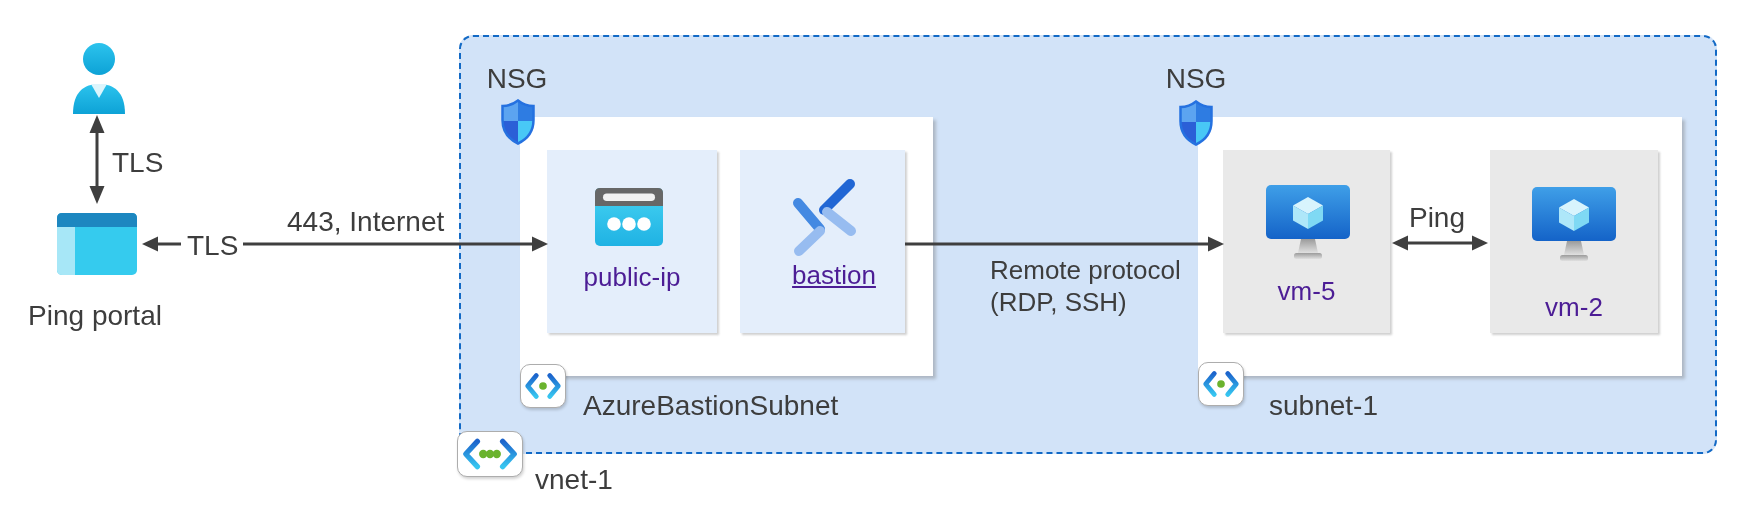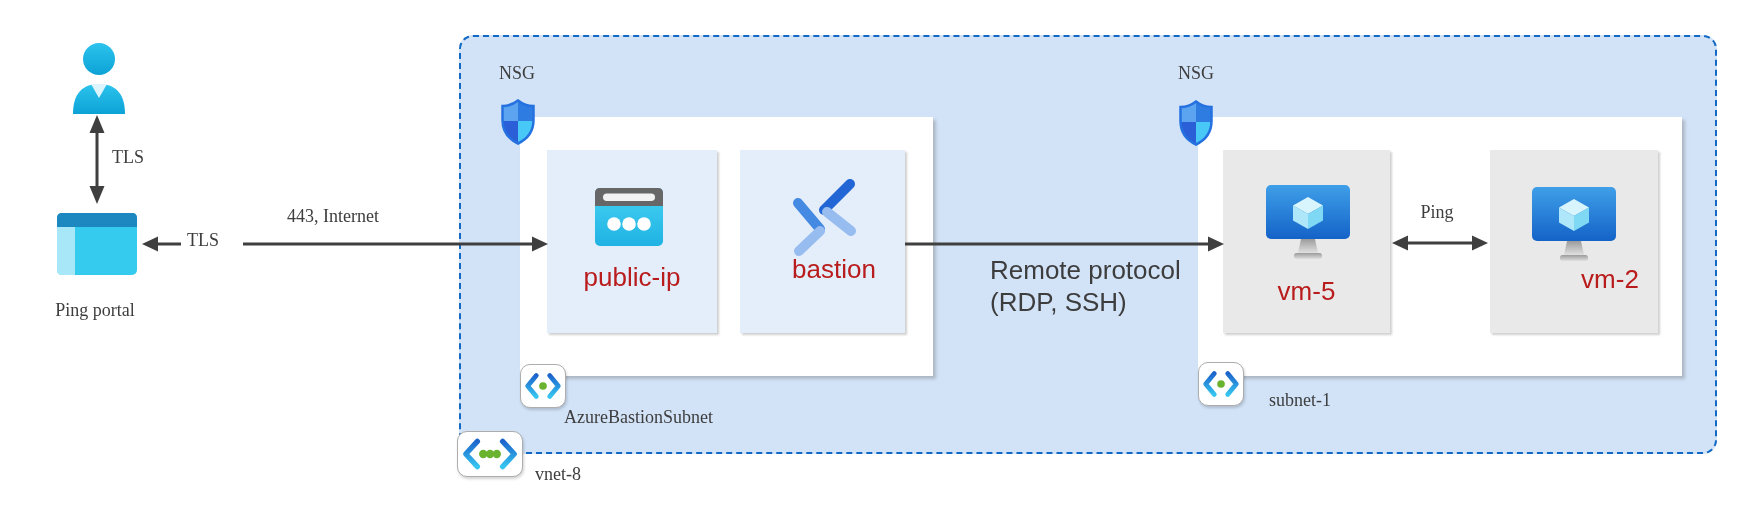--- a/index.html
+++ b/index.html
@@ -1,36 +1,36 @@
 <!DOCTYPE html>
 <html><head>
 <meta charset="utf-8">
 <style>
   html,body{margin:0;padding:0;background:#fff;}
   .canvas{
     position:relative;width:1752px;height:520px;background:#ffffff;overflow:hidden;
     font-family:"Liberation Sans",sans-serif;color:#3d3d3d;
   }
-  .lbl{position:absolute;font-size:18px;color:#3d3d3d;white-space:nowrap;z-index:4;font-family:Liberation Serif, serif;}
+  .lbl{position:absolute;font-size:28px;color:#3d3d3d;white-space:nowrap;z-index:4;}
   .lbl-c{text-align:center;}
   .vnet{
     position:absolute;left:459px;top:35px;width:1254px;height:415px;
     background:#d2e3f8;border:2px dashed #1269c5;border-radius:14px;z-index:1;
   }
   .subnet-box{
     position:absolute;background:#ffffff;z-index:2;
     box-shadow:3px 3px 3px rgba(120,120,120,0.40);
   }
   .resource-box{
     position:absolute;z-index:3;
     box-shadow:2px 2px 2px rgba(120,120,120,0.35);
   }
   .blue-res{background:#e4eefb;}
   .gray-res{background:#e9e9e9;}
-  .res-lbl{position:absolute;font-size:26px;color:#b91c1c;text-align:center;z-index:4;}
+  .res-lbl{position:absolute;font-size:26px;color:#4c1d95;text-align:center;z-index:4;}
   .abs{position:absolute;}
   .icon-tile{
     position:absolute;background:#ffffff;border:1.5px solid #adadad;border-radius:10px;
     box-shadow:1px 2px 3px rgba(0,0,0,0.18);display:flex;align-items:center;justify-content:center;
     z-index:6;box-sizing:border-box;
   }
   .shield{position:absolute;z-index:6;}
   #arrows{position:absolute;left:0;top:0;z-index:5;pointer-events:none;}
   .two-line{position:absolute;font-size:26px;line-height:32px;color:#3d3d3d;z-index:4;}
   .two-line span{display:block;white-space:nowrap;}
@@ -157,52 +157,52 @@
   <svg class="abs" style="left:1532px;top:187px;z-index:4" width="84" height="78" viewBox="0 0 84 78">
     <rect x="0" y="0" width="84" height="54" rx="5" fill="url(#gMon)"></rect>
     <path d="M42 12 L57 20.5 L42 29 L27 20.5 Z" fill="#d8f4fd"></path>
     <path d="M27 20.5 L42 29 L42 44 L27 35.5 Z" fill="#aee7f9"></path>
     <path d="M57 20.5 L42 29 L42 44 L57 35.5 Z" fill="#7fd9f4"></path>
     <path d="M35 54 L49 54 L52 68 L32 68 Z" fill="url(#gStand)"></path>
     <rect x="28" y="68" width="28" height="6" rx="2.5" fill="url(#gStand)"></rect>
   </svg>
 
   <div class="res-lbl" style="left:547px;top:262px;width:170px;">public-ip</div>
-  <div class="res-lbl" style="left:740px;top:254px;width:188px;">bastion</div>
+  <div class="res-lbl" style="left:740px;top:260px;width:188px;text-decoration:underline;">bastion</div>
   <div class="res-lbl" style="left:1223px;top:276px;width:167px;">vm-5</div>
-  <div class="res-lbl" style="left:1490px;top:264px;width:168px;padding-left:36px;">vm-2</div>
+  <div class="res-lbl" style="left:1490px;top:292px;width:168px;">vm-2</div>
 
   <div class="icon-tile" style="left:520px;top:364px;width:46px;height:44px;">
     <svg width="46" height="44" viewBox="0 0 46 44">
       <polyline points="16,11 7,22 16,33" stroke="url(#gChev)" stroke-width="5" fill="none" stroke-linecap="round" stroke-linejoin="round"></polyline>
       <circle cx="23" cy="22" r="4" fill="#6ab32e"></circle>
       <polyline points="30,11 39,22 30,33" stroke="url(#gChev)" stroke-width="5" fill="none" stroke-linecap="round" stroke-linejoin="round"></polyline>
     </svg>
   </div>
-  <div class="lbl" style="left:564px;top:390px;margin-top:17px;">AzureBastionSubnet</div>
+  <div class="lbl" style="left:583px;top:390px;">AzureBastionSubnet</div>
 
   <div class="icon-tile" style="left:1198px;top:362px;width:46px;height:44px;">
     <svg width="46" height="44" viewBox="0 0 46 44">
       <polyline points="16,11 7,22 16,33" stroke="url(#gChev)" stroke-width="5" fill="none" stroke-linecap="round" stroke-linejoin="round"></polyline>
       <circle cx="23" cy="22" r="4" fill="#6ab32e"></circle>
       <polyline points="30,11 39,22 30,33" stroke="url(#gChev)" stroke-width="5" fill="none" stroke-linecap="round" stroke-linejoin="round"></polyline>
     </svg>
   </div>
   <div class="lbl" style="left:1260px;top:390px;margin-left:9px;">subnet-1</div>
 
   <div class="icon-tile" style="left:457px;top:431px;width:66px;height:46px;">
     <svg width="66" height="46" viewBox="0 0 66 46">
       <polyline points="20,10 8,23 20,36" stroke="url(#gChev)" stroke-width="5.5" fill="none" stroke-linecap="round" stroke-linejoin="round"></polyline>
       <circle cx="26" cy="23" r="4.3" fill="#6ab32e"></circle>
       <circle cx="33" cy="23" r="4.3" fill="#6ab32e"></circle>
       <circle cx="40" cy="23" r="4.3" fill="#6ab32e"></circle>
       <polyline points="46,10 58,23 46,36" stroke="url(#gChev)" stroke-width="5.5" fill="none" stroke-linecap="round" stroke-linejoin="round"></polyline>
     </svg>
   </div>
-  <div class="lbl" style="left:535px;top:464px;">vnet-8</div>
+  <div class="lbl" style="left:535px;top:464px;">vnet-1</div>
 
   <div class="two-line" style="left:990px;top:254px;">
     <span>Remote protocol</span>
     <span>(RDP, SSH)</span>
   </div>
   <div class="lbl lbl-c" style="left:1387px;top:202px;width:100px;text-align:center;">Ping</div>
 
   <svg id="arrows" width="1752" height="520" viewBox="0 0 1752 520">
     <g stroke="#3f3f3f" stroke-width="3" fill="#3f3f3f">
 

